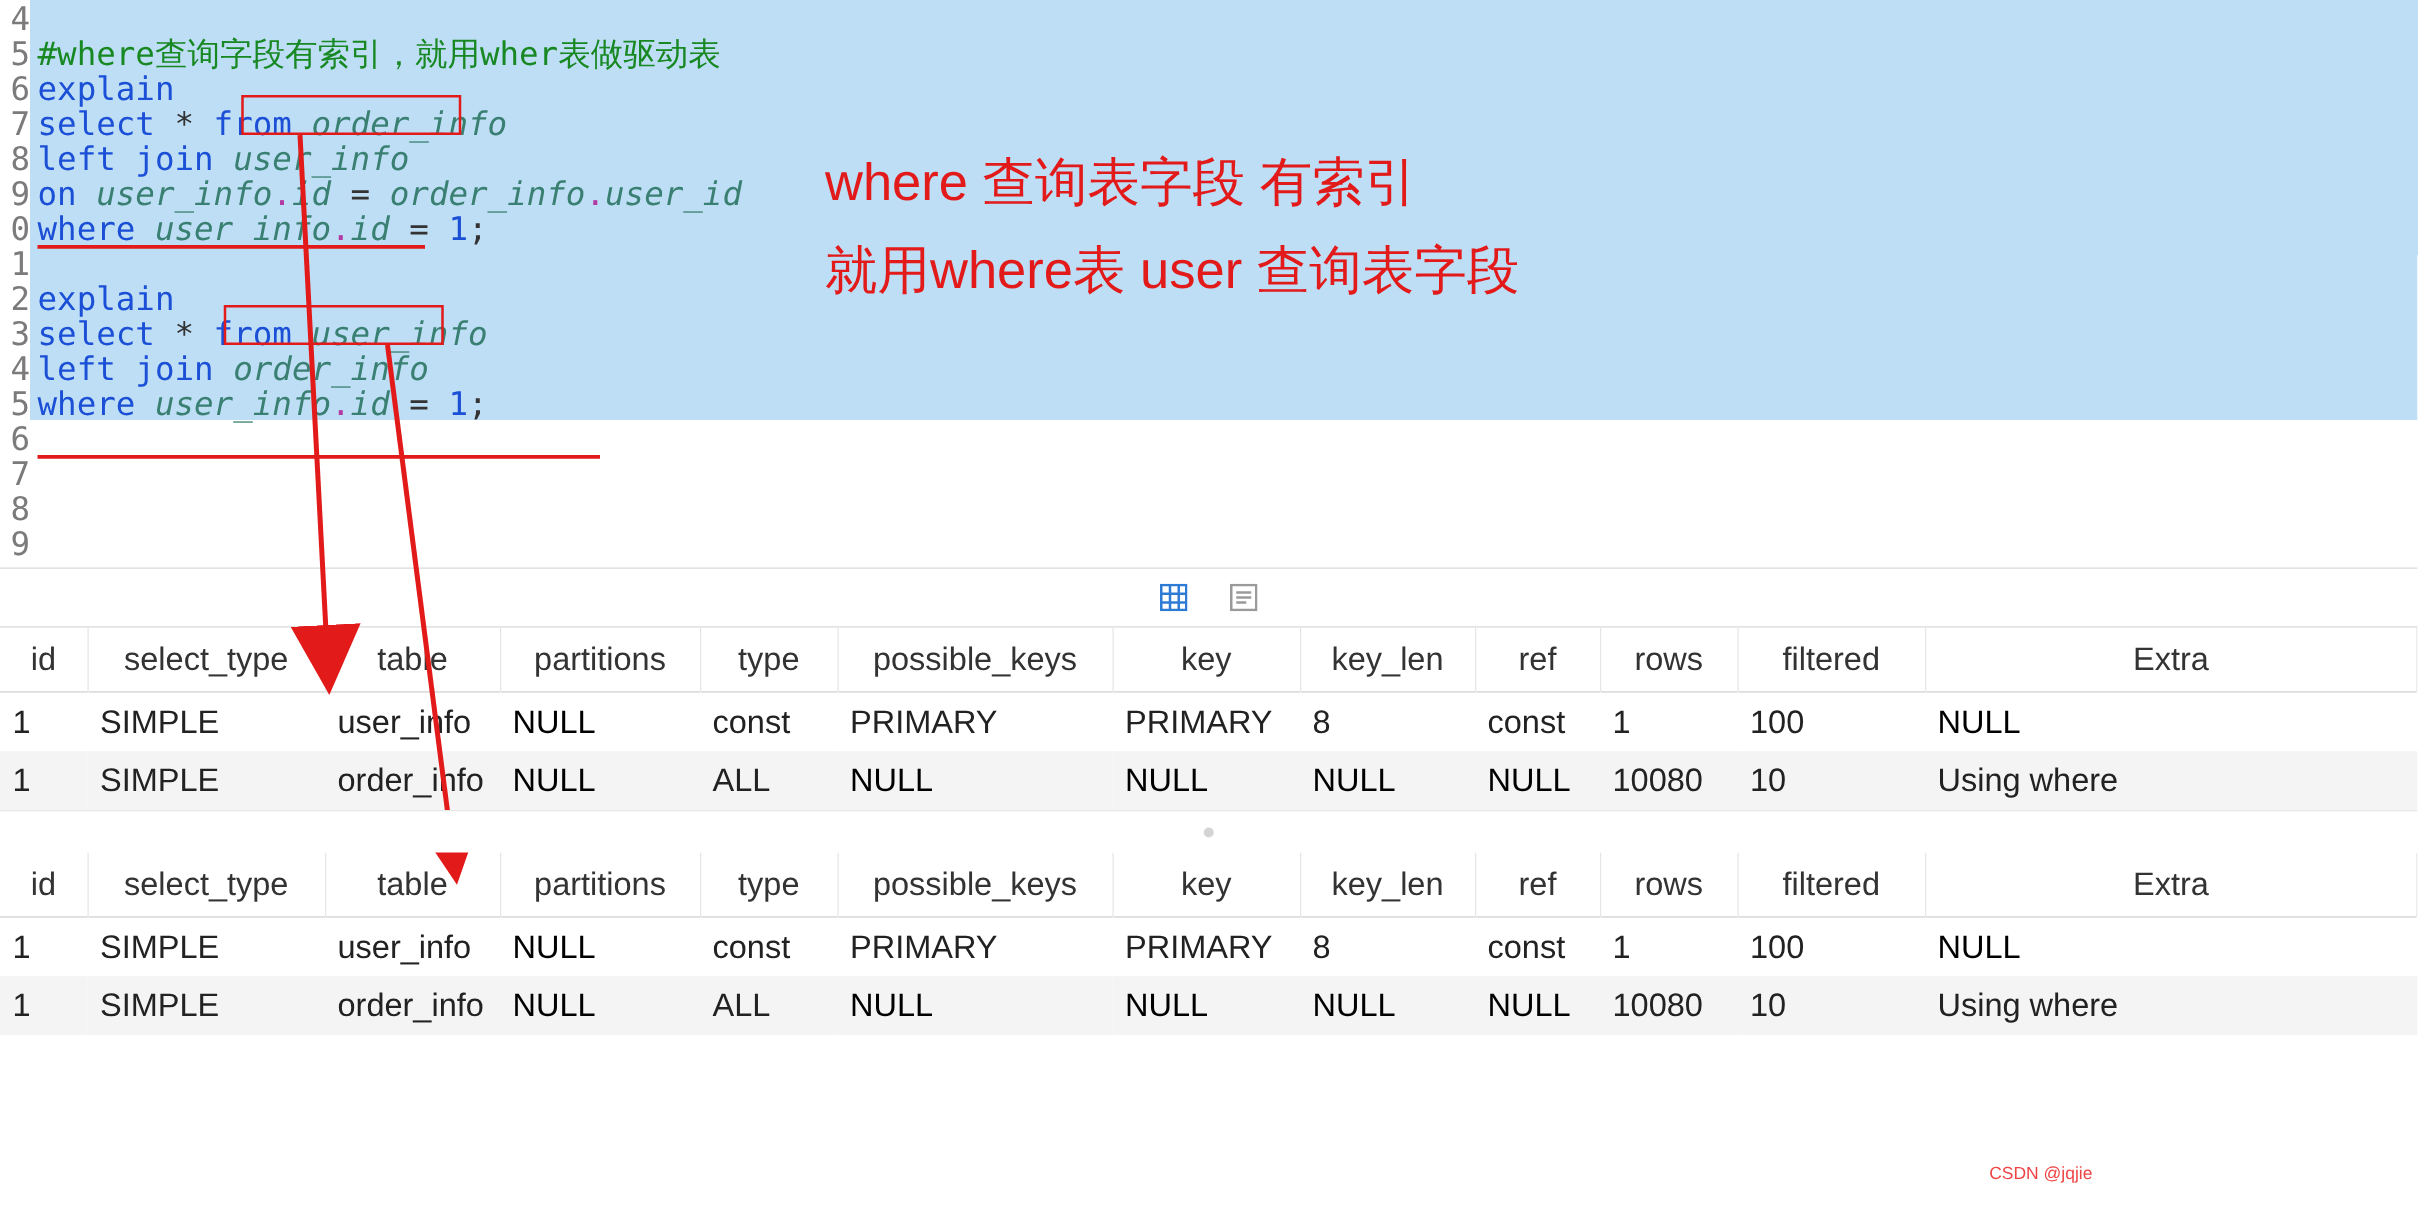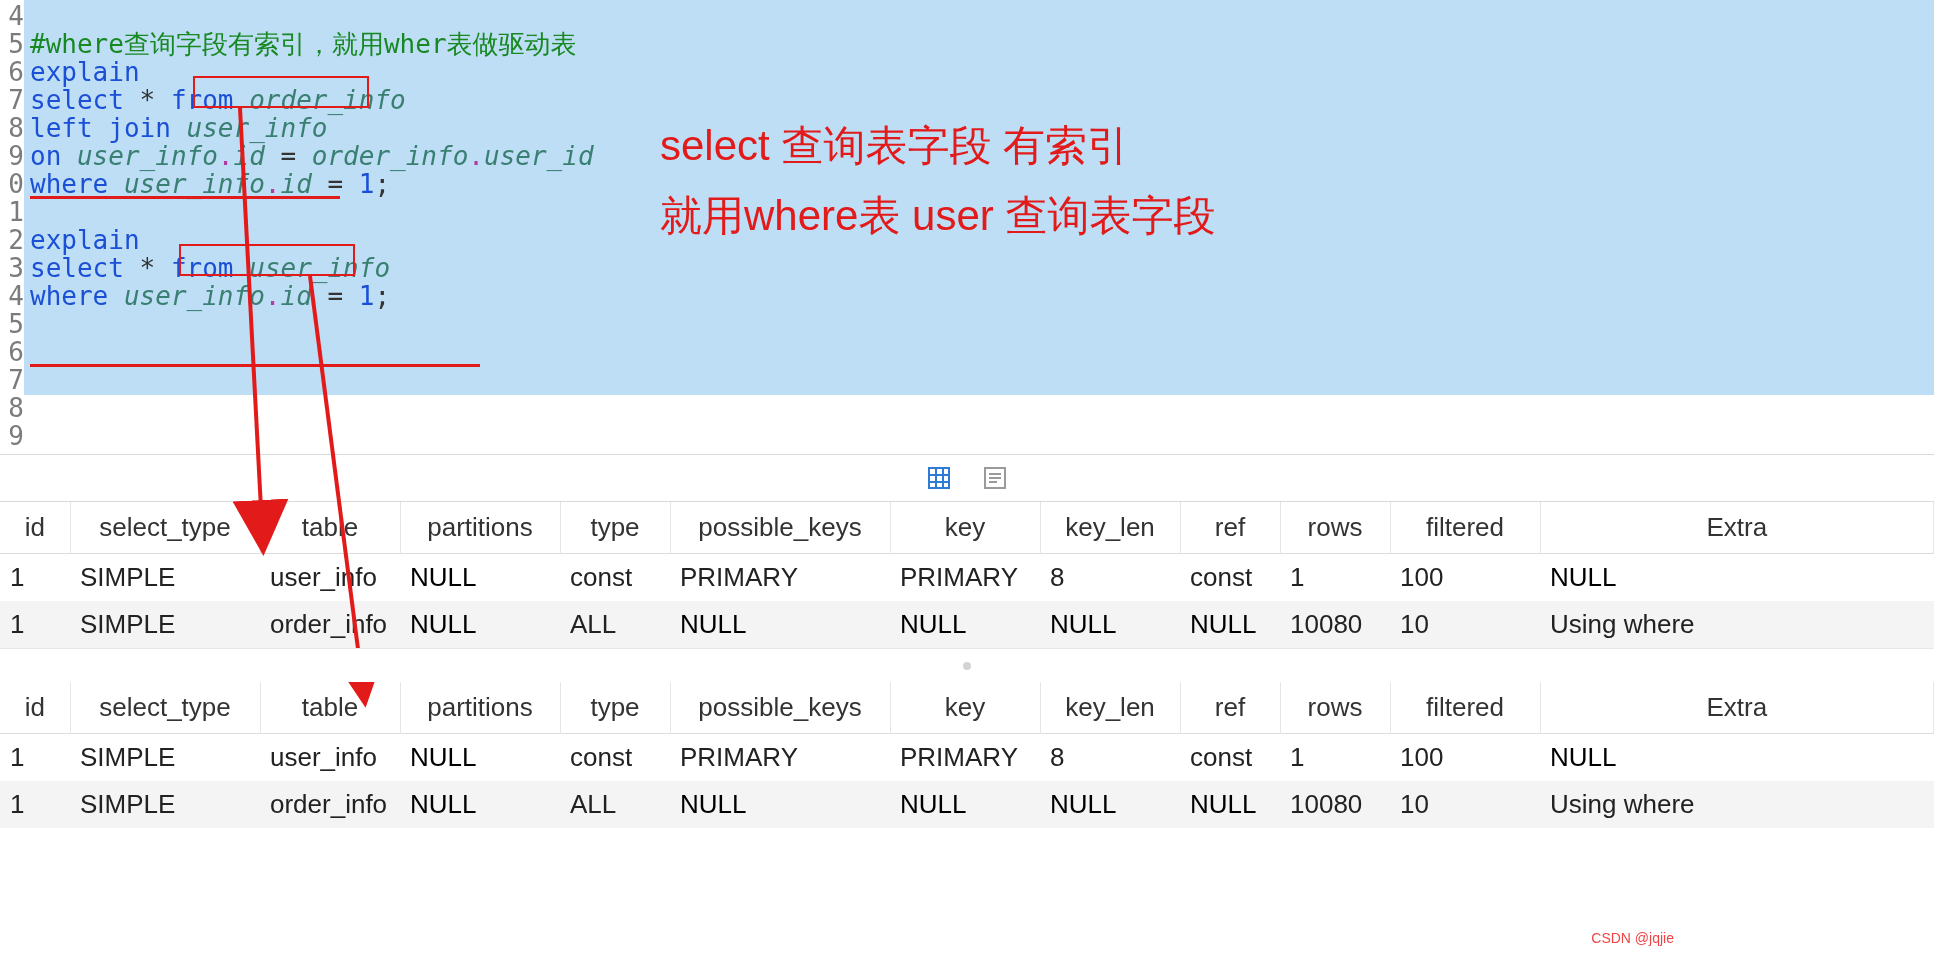--- a/index.html
+++ b/index.html
@@ -84,47 +84,48 @@
     <div>2</div>
       <div>3</div>
       <div>4</div>
       <div>5</div>
     <div>6</div>
       <div>7</div>
       <div>8</div>
       <div>9</div>
   </div>
 
-  <div class="code-area" style="height:395px;">
+  <div class="code-area" style="height:336px;">
     <div class="code-line"></div>
     <div class="code-line"><span class="tok-comment">#where查询字段有索引，就用wher表做驱动表</span></div>
     <div class="code-line"><span class="tok-kw">explain</span></div>
     <div class="code-line"><span class="tok-kw">select</span> <span class="tok-star">*</span> <span class="tok-kw">from</span> <span class="tok-ident">order_info</span></div>
     <div class="code-line"><span class="tok-kw">left join</span> <span class="tok-ident">user_info</span></div>
     <div class="code-line"><span class="tok-kw">on</span> <span class="tok-ident">user_info</span><span class="tok-dot">.</span><span class="tok-ident">id</span><span class="tok-op"> = </span><span class="tok-ident">order_info</span><span class="tok-dot">.</span><span class="tok-ident">user_id</span></div>
     <div class="code-line"><span class="tok-kw">where</span> <span class="tok-ident">user_info</span><span class="tok-dot">.</span><span class="tok-ident">id</span><span class="tok-op"> = </span><span class="tok-num">1</span><span class="tok-punc">;</span></div>
     <div class="code-line"></div>
     <div class="code-line"><span class="tok-kw">explain</span></div>
     <div class="code-line"><span class="tok-kw">select</span> <span class="tok-star">*</span> <span class="tok-kw">from</span> <span class="tok-ident">user_info</span></div>
+    <div class="code-line"><span class="tok-kw">left join</span> <span class="tok-ident">order_info</span></div>
     <div class="code-line"><span class="tok-kw">where</span> <span class="tok-ident">user_info</span><span class="tok-dot">.</span><span class="tok-ident">id</span><span class="tok-op"> = </span><span class="tok-num">1</span><span class="tok-punc">;</span></div>
   </div>
 
   <div class="plain-area" style="height:84px;">
     <div class="plain-line"></div>
       <div class="plain-line"></div>
       <div class="plain-line"></div>
   </div>
 
   <div class="red-box" style="left:193px; top:76px; width:176px; height:32px;"></div>
   <div class="red-box" style="left:179px; top:244px; width:176px; height:32px;"></div>
 
   <div class="red-underline" style="left:30px; top:196px; width:310px;"></div>
   <div class="red-underline" style="left:30px; top:364px; width:450px;"></div>
 
-  <div class="anno" style="left:660px; top:118px;">select 查询表字段 有索引</div>
+  <div class="anno" style="left:660px; top:118px;">where 查询表字段 有索引</div>
   <div class="anno" style="left:660px; top:188px;">就用where表 user 查询表字段</div>
 
   <svg class="arrow-svg" width="1934" height="760">
     <defs>
       <marker id="ah" markerWidth="14" markerHeight="14" refX="7" refY="7" orient="auto">
         <path d="M0,0 L14,7 L0,14 Z" fill="#e21a1a"></path>
       </marker>
     </defs>
     <line x1="240" y1="108" x2="262" y2="528" stroke="#e21a1a" stroke-width="4" marker-end="url(#ah)"></line>
     <line x1="310" y1="276" x2="362" y2="680" stroke="#e21a1a" stroke-width="4" marker-end="url(#ah)"></line>

